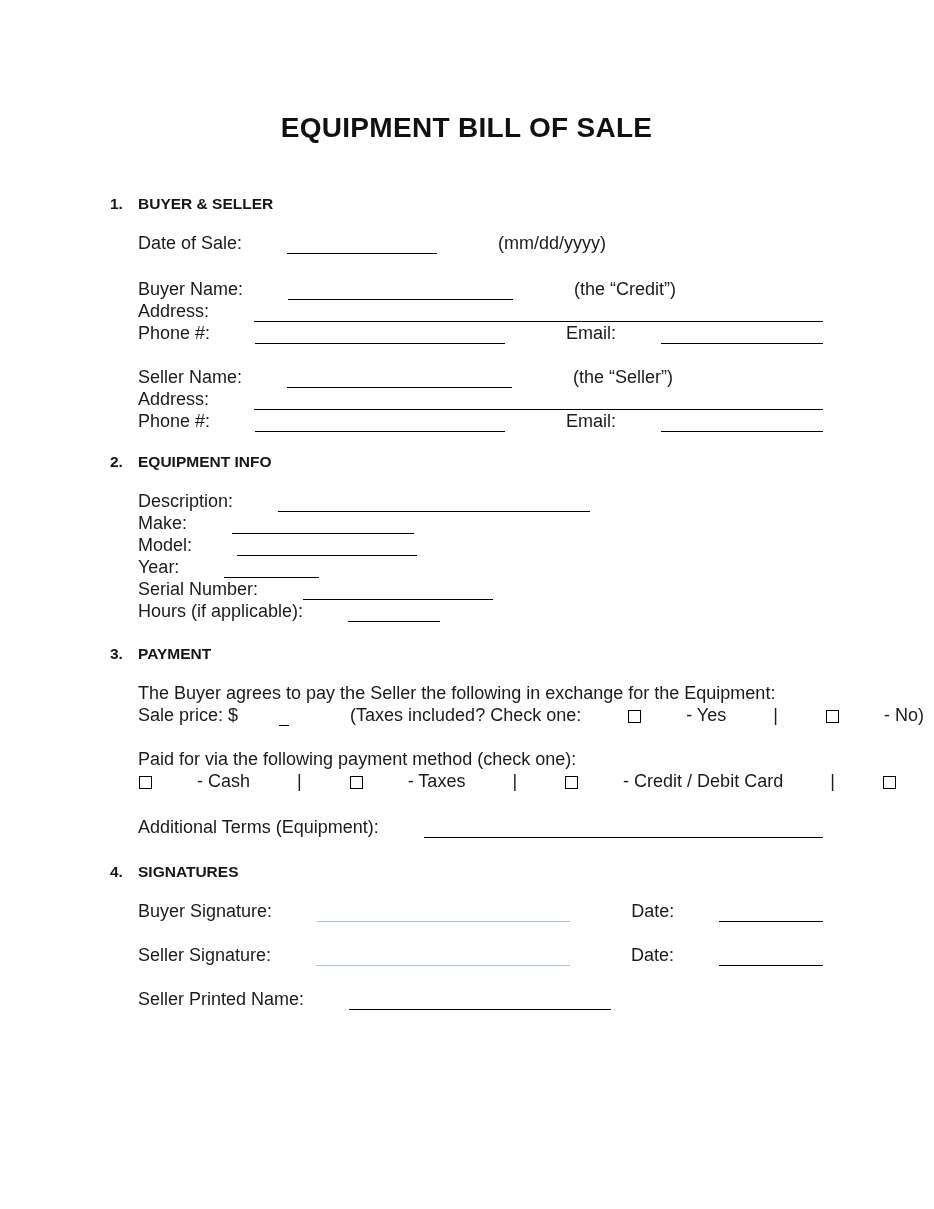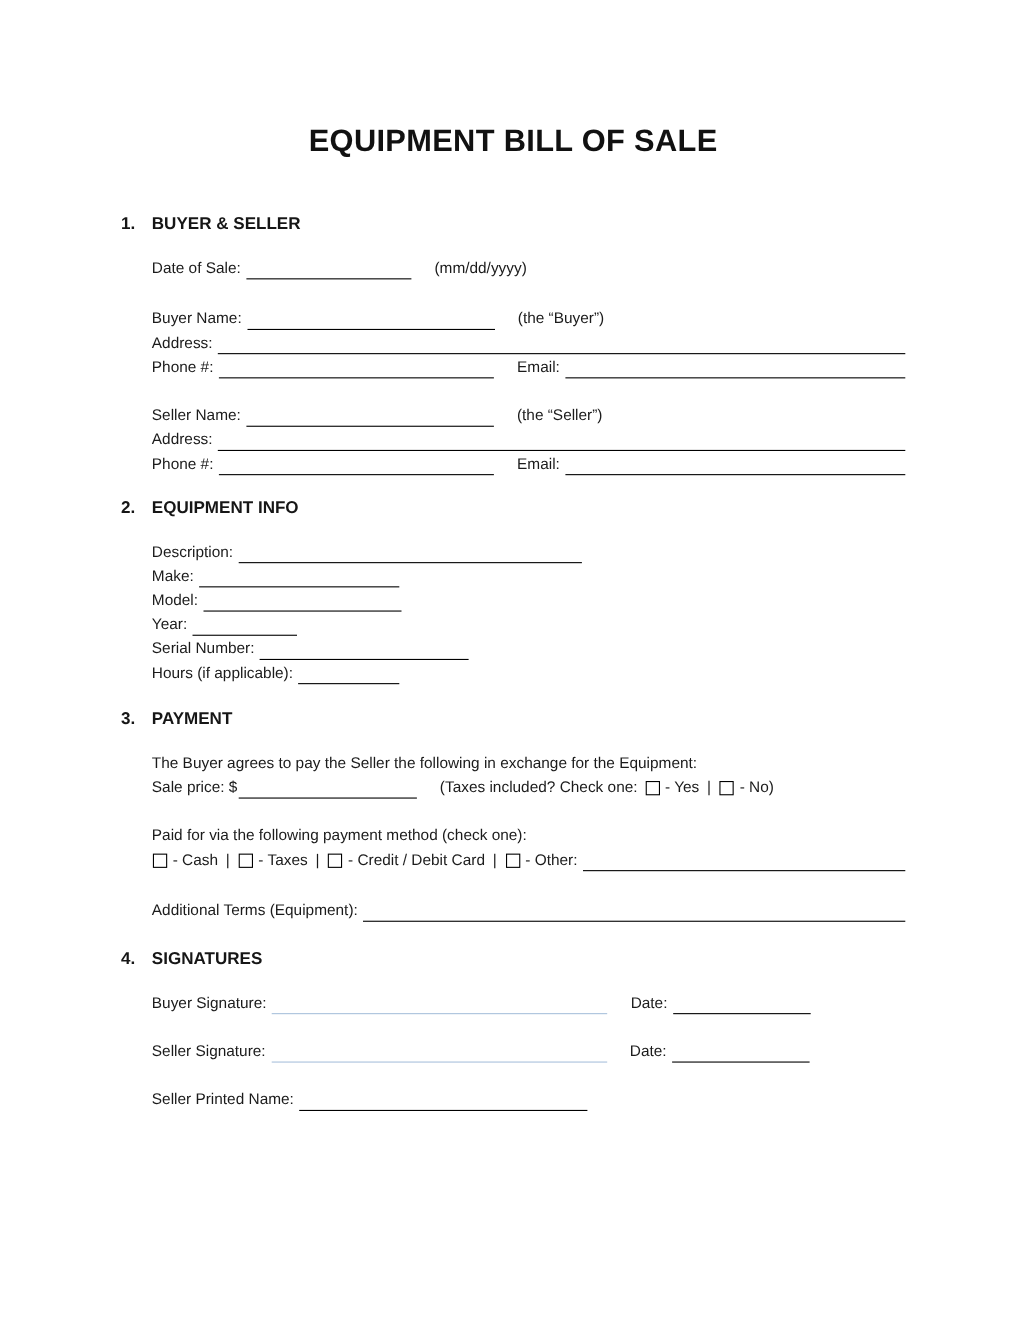--- a/index.html
+++ b/index.html
@@ -32,21 +32,22 @@
     line-height:20px;
     color:#161616;
   }
   .sec-num { width:28px; }
   .sec-body { margin-left:28px; font-size:15.5px; line-height:22px; }
   .row {
     display:flex;
     align-items:flex-end;
     height:22px;
     white-space:nowrap;
-    font-size:14px;
+    font-size:18px;
+    gap:40px;
   }
   .lbl { display:inline-block; }
   .b { font-weight:normal; }
   .line {
     display:inline-block;
     height:18px;
     border-bottom:1px solid #000;
     margin-left:5px;
     min-width:10px;
     font-size:14px;
@@ -97,21 +98,21 @@
 
       <div class="row mt18">
         <span class="lbl">Date of Sale:</span>
         <span class="line w150"></span>
         <span class="lbl after">(mm/dd/yyyy)</span>
       </div>
 
       <div class="row mt24">
         <span class="lbl">Buyer Name:</span>
         <span class="line w225"></span>
-        <span class="lbl after">(the “Buyer”)</span>
+        <span class="lbl after">(the “Credit”)</span>
       </div>
       <div class="row">
         <span class="lbl">Address:</span>
         <span class="line fill"></span>
       </div>
       <div class="row">
         <span class="lbl">Phone #:</span>
         <span class="line w250"></span>
         <span class="lbl after">Email:</span>
         <span class="line fill"></span>

